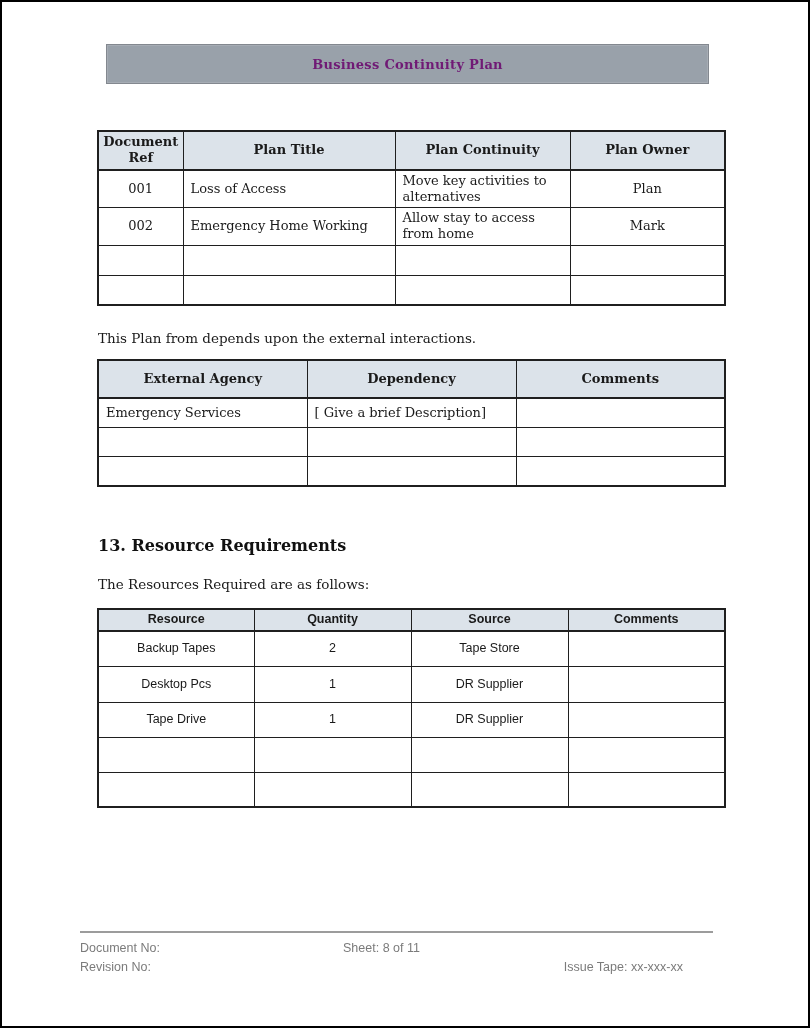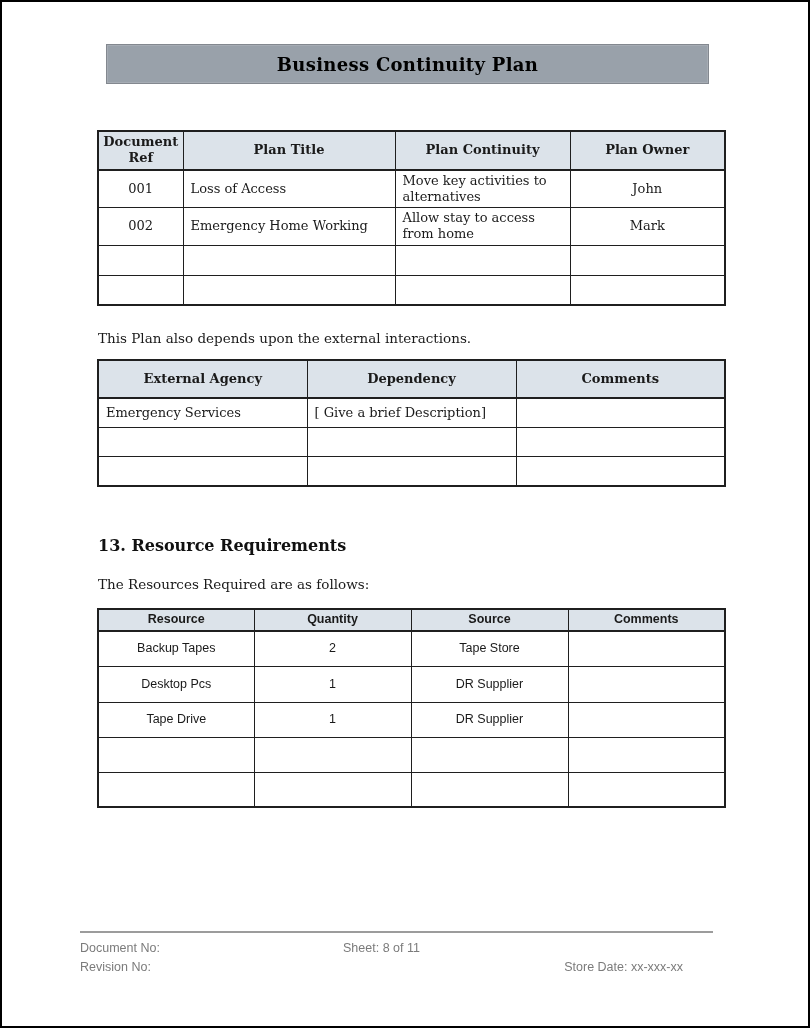--- a/index.html
+++ b/index.html
@@ -14,21 +14,21 @@
   }
   .title-bar {
     position: absolute; left: 104px; top: 42px;
     width: 603px; height: 40px;
     background: #99a1aa;
     border: 1px solid #83888f;
     box-shadow: inset 0 0 0 1px #a6acb4;
     display: flex; align-items: center; justify-content: center;
   }
   .title-bar span {
-    color: #000000; font-weight: bold; font-size: 18px;
+    color: #701a75; font-weight: bold; font-size: 13px;
     letter-spacing: 0.3px;
   }
   table {
     position: absolute; left: 95px;
     border-collapse: collapse;
     width: 627px;
     table-layout: fixed;
   }
   table, th, td { border: 1px solid #1f1f1f; }
   table { border-width: 2px; }
@@ -103,21 +103,21 @@
       <tr class="hdr">
     <th>Document Ref</th>
     <th>Plan Title</th>
     <th>Plan Continuity</th>
     <th>Plan Owner</th>
   </tr>
   <tr class="r0">
     <td class="center">001</td>
     <td class="left">Loss of Access</td>
     <td class="left">Move key activities to alternatives</td>
-    <td class="center">John</td>
+    <td class="center">Plan</td>
   </tr>
   <tr class="r1">
     <td class="center">002</td>
     <td class="left">Emergency Home Working</td>
     <td class="left">Allow stay to access from home</td>
     <td class="center">Mark</td>
   </tr>
   <tr class="r2">
     <td class="center"></td>
     <td class="left"></td>
@@ -126,21 +126,21 @@
   </tr>
   <tr class="r3">
     <td class="center"></td>
     <td class="left"></td>
     <td class="left"></td>
     <td class="center"></td>
   </tr>
 </tbody>
   </table>
 
-<div class="para" id="external-note">This Plan also depends upon the external interactions.</div>
+<div class="para" id="external-note">This Plan from depends upon the external interactions.</div>
 
 <table id="external-table">
   <colgroup>
       <col style="width:209px">
       <col style="width:209px">
       <col style="width:209px">
     </colgroup>
   <tbody>
       <tr class="hdr">
     <th>External Agency</th>
@@ -219,15 +219,15 @@
 <div class="footer">
   <div class="footer-rule"></div>
   <div class="footer-line">
     <span class="fl">Document No:</span>
     <span class="fc">Sheet: 8 of 11</span>
     <span class="fr"></span>
   </div>
   <div class="footer-line">
     <span class="fl">Revision No:</span>
     <span class="fc"></span>
-    <span class="fr">Store Date: xx-xxx-xx</span>
+    <span class="fr">Issue Tape: xx-xxx-xx</span>
   </div>
 </div>
 
 </body></html>

